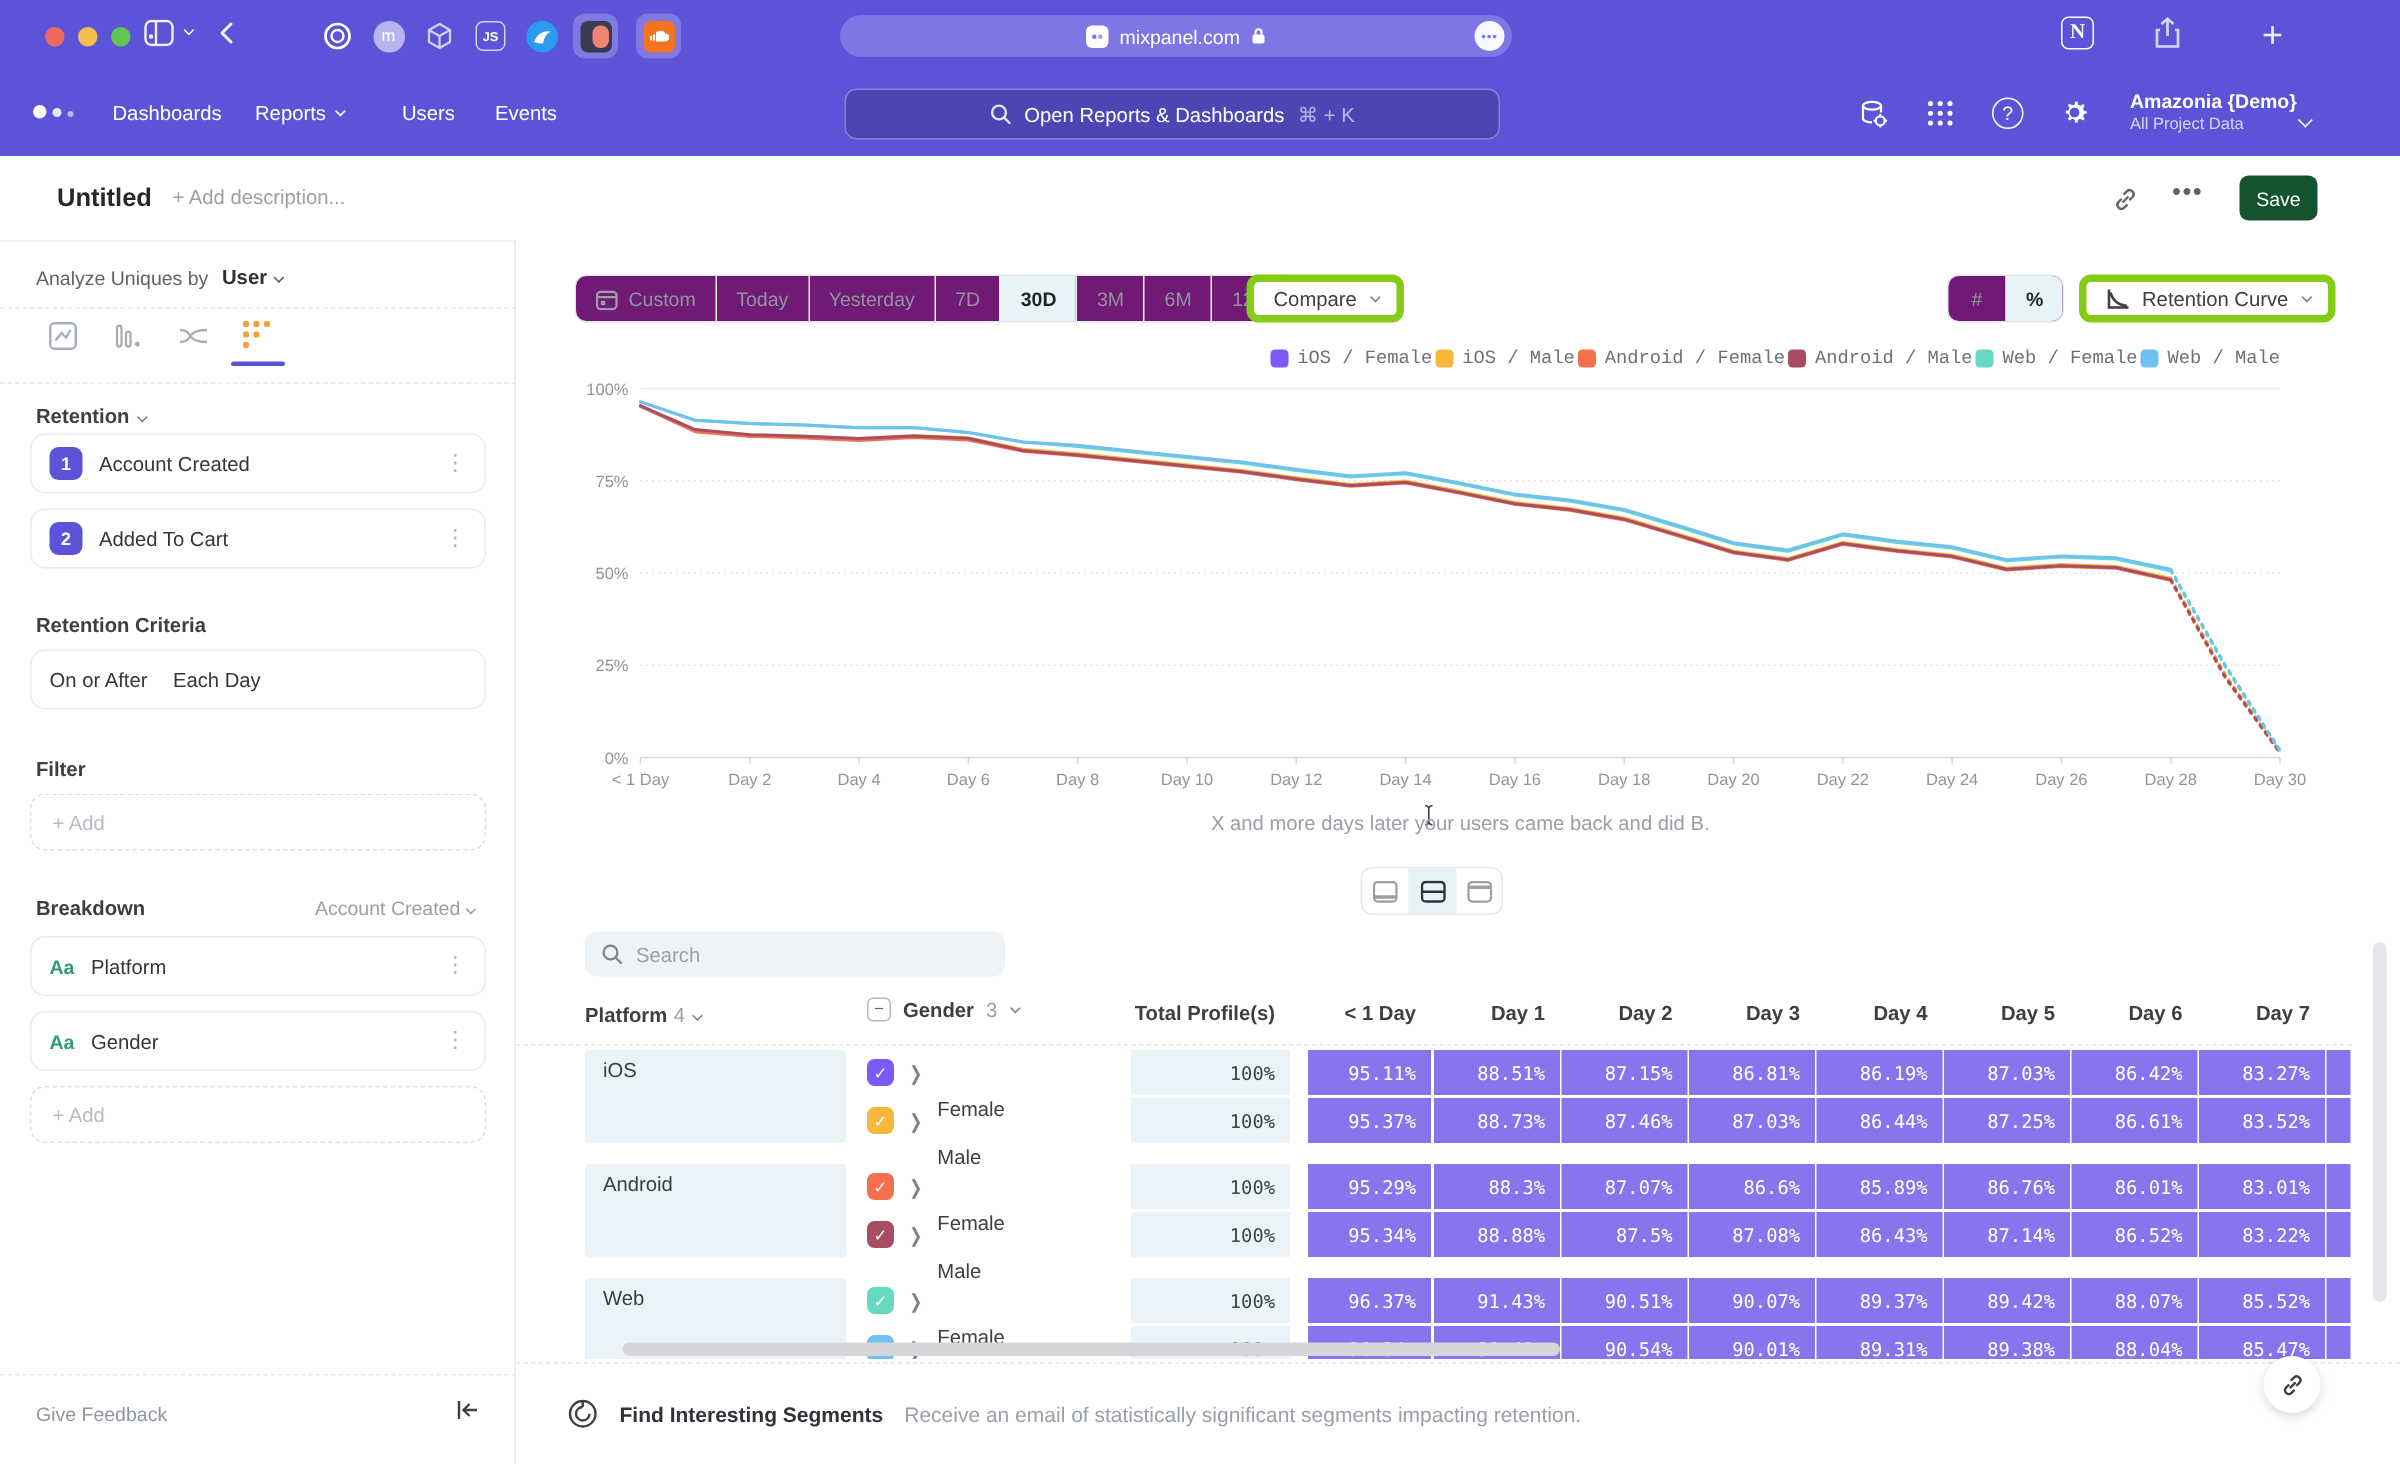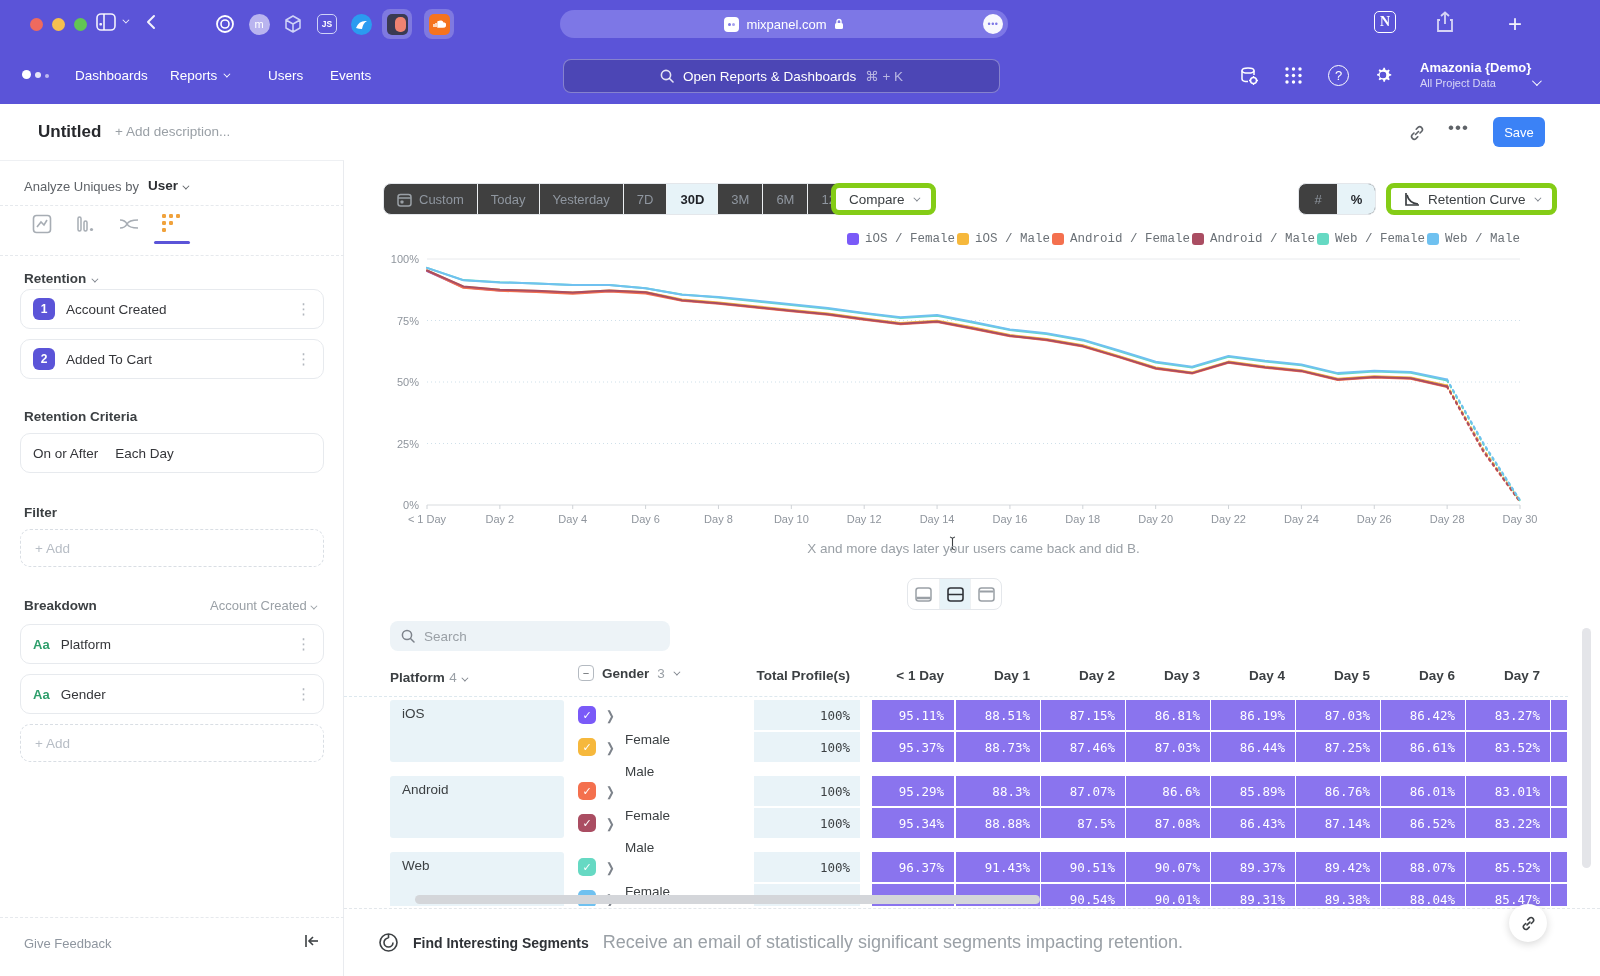--- a/index.html
+++ b/index.html
@@ -18,40 +18,40 @@
   
   #nav { position:absolute; left:0; top:48px; width:1600px; height:56px; }
   .nav-item { color:#fff; font-size:13.5px; display:flex; align-items:center; gap:6px; cursor:pointer; }
   #nav-search { position:absolute; left:563px; top:11px; width:437px; height:34px; background:rgba(0,0,0,.16); border:1px solid rgba(255,255,255,.32); border-radius:8px; display:flex; align-items:center; justify-content:center; gap:9px; color:#fff; font-size:13.5px; }
   #nav-search .shortcut { color:rgba(255,255,255,.6); }
   .chev { display:inline-block; width:7px; height:7px; border-right:1.6px solid currentColor; border-bottom:1.6px solid currentColor; transform:rotate(45deg) translateY(-2px); }
   .chev-sm { width:5px; height:5px; }
 
   
   #rheader { position:absolute; left:0; top:104px; width:1600px; height:56px; background:#fff; }
-  #save-btn { position:absolute; right:55px; top:13px; width:52px; height:30px; background:#3b82f6; color:#fff; border:none; border-radius:6px; font-size:13px; font-family:inherit; cursor:pointer; }
+  #save-btn { position:absolute; right:55px; top:13px; width:52px; height:30px; background:#14532d; color:#fff; border:none; border-radius:6px; font-size:13px; font-family:inherit; cursor:pointer; }
 
   
   #rbody { position:absolute; left:0; top:160px; width:1600px; height:816px; }
   #sidebar { position:absolute; left:0; top:0; width:344px; height:816px; border-right:1px solid #e9ebef; border-top:1px solid #eef0f3; }
   #main { position:absolute; left:344px; top:0; width:1256px; height:816px; }
 
   
   .sb-label { color:#5f6368; font-size:13px; }
   .sb-strong { color:#2d2f33; font-size:13.5px; font-weight:700; }
   .sb-head { color:#3c4043; font-size:13.5px; font-weight:700; }
   .sb-card { position:absolute; left:20px; width:304px; height:40px; background:#fff; border:1px solid #e7eaee; border-radius:10px; display:flex; align-items:center; padding:0 12px; gap:11px; }
   .sb-add { position:absolute; left:20px; width:304px; height:38px; border:1px dashed #d9dee4; border-radius:10px; display:flex; align-items:center; padding:0 14px; color:#b7bdc5; font-size:13.5px; }
   .num-badge { width:22px; height:22px; border-radius:6px; background:#5b54d8; color:#fff; font-size:12px; font-weight:700; display:flex; align-items:center; justify-content:center; }
   .kebab { margin-left:auto; color:#b2b7be; font-size:15px; letter-spacing:0; line-height:10px; text-align:center; cursor:pointer; }
   .aa { color:#2e9e6b; font-size:13px; font-weight:700; }
   .sb-divider { position:absolute; left:0; width:344px; border-top:1px dashed #e6e9ed; }
 
   
-  .seg-group { position:absolute; display:flex; align-items:center; background:#404040; border:1px solid #e4e7eb; border-radius:8px; height:32px; overflow:hidden; }
+  .seg-group { position:absolute; display:flex; align-items:center; background:#701a75; border:1px solid #e4e7eb; border-radius:8px; height:32px; overflow:hidden; }
   .seg-btn { height:100%; display:flex; align-items:center; justify-content:center; padding:0 13px; font-size:13px; color:#8f969f; border-left:1px solid #eef1f3; cursor:pointer; white-space:nowrap; }
   .seg-btn:first-child { border-left:none; }
   .seg-btn.sel { background:#e7f3f8; color:#1f2227; font-weight:700; }
   .ctl-btn { position:absolute; height:32px; background:#fff; border:5px solid #84cc16; border-radius:8px; display:flex; align-items:center; gap:8px; padding:0 13px; font-size:13.5px; color:#3c4043; cursor:pointer; }
 
   
   #legend { position:absolute; left:0; top:72px; width:1176px; display:flex; justify-content:flex-end; gap:2px;font-family:Liberation Mono, monospace; }
   .lg-item { display:flex; align-items:center; gap:6px; font-size:12.5px; color:#6b7177; cursor:pointer; }
   .lg-swatch { width:12px; height:12px; border-radius:3px; }
 
@@ -621,21 +621,21 @@
         <div id="hscroll"></div>
       </div>
       <div id="vscroll"></div>
 
       <div id="seg-footer">
         <svg width="21" height="21" viewBox="0 0 21 21">
             <circle cx="10.5" cy="10.5" r="8.5" fill="none" stroke="#3c4043" stroke-width="1.6"></circle>
             <path d="M10.5 2 V6 M10.5 6 A4.5 4.5 0 1 0 15 10.5" fill="none" stroke="#3c4043" stroke-width="1.6"></path>
           </svg>
         <span style="font-size:14px;color:#2f3237;font-weight:700">Find Interesting Segments</span>
-        <span style="font-size:18px;color:#9aa0a6">Receive an email of statistically significant segments impacting retention.</span>
+        <span style="font-size:14px;color:#9aa0a6">Receive an email of statistically significant segments impacting retention.</span>
       </div>
       <div id="float-link">
         <svg width="17" height="17" viewBox="0 0 18 18">
             <path d="M7.5 10.5 L10.5 7.5 M6 9 L4.2 10.8 a2.7 2.7 0 0 0 3.8 3.8 L9.8 12.8 M12 9 L13.8 7.2 a2.7 2.7 0 0 0 -3.8 -3.8 L8.2 5.2" fill="none" stroke="#3c4043" stroke-width="1.7" stroke-linecap="round"></path>
           </svg>
       </div>
     </div>
   </div>
 </div>
 

